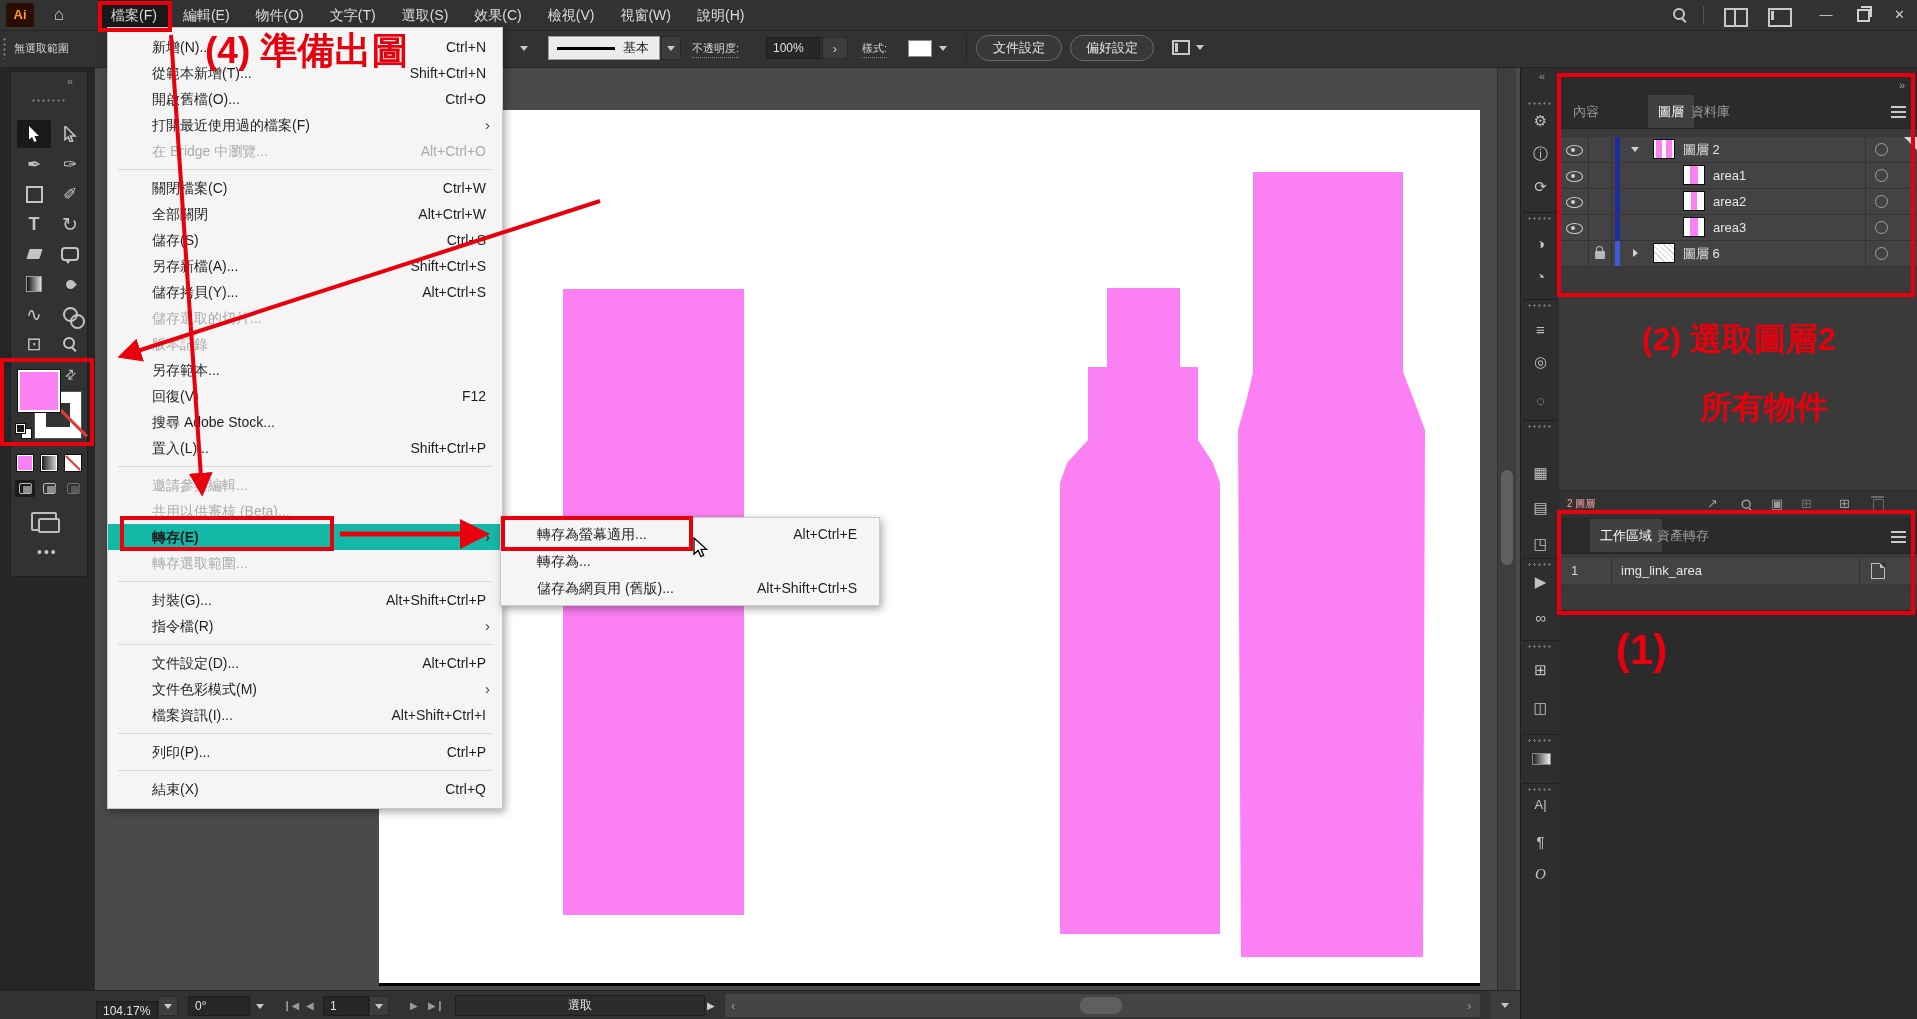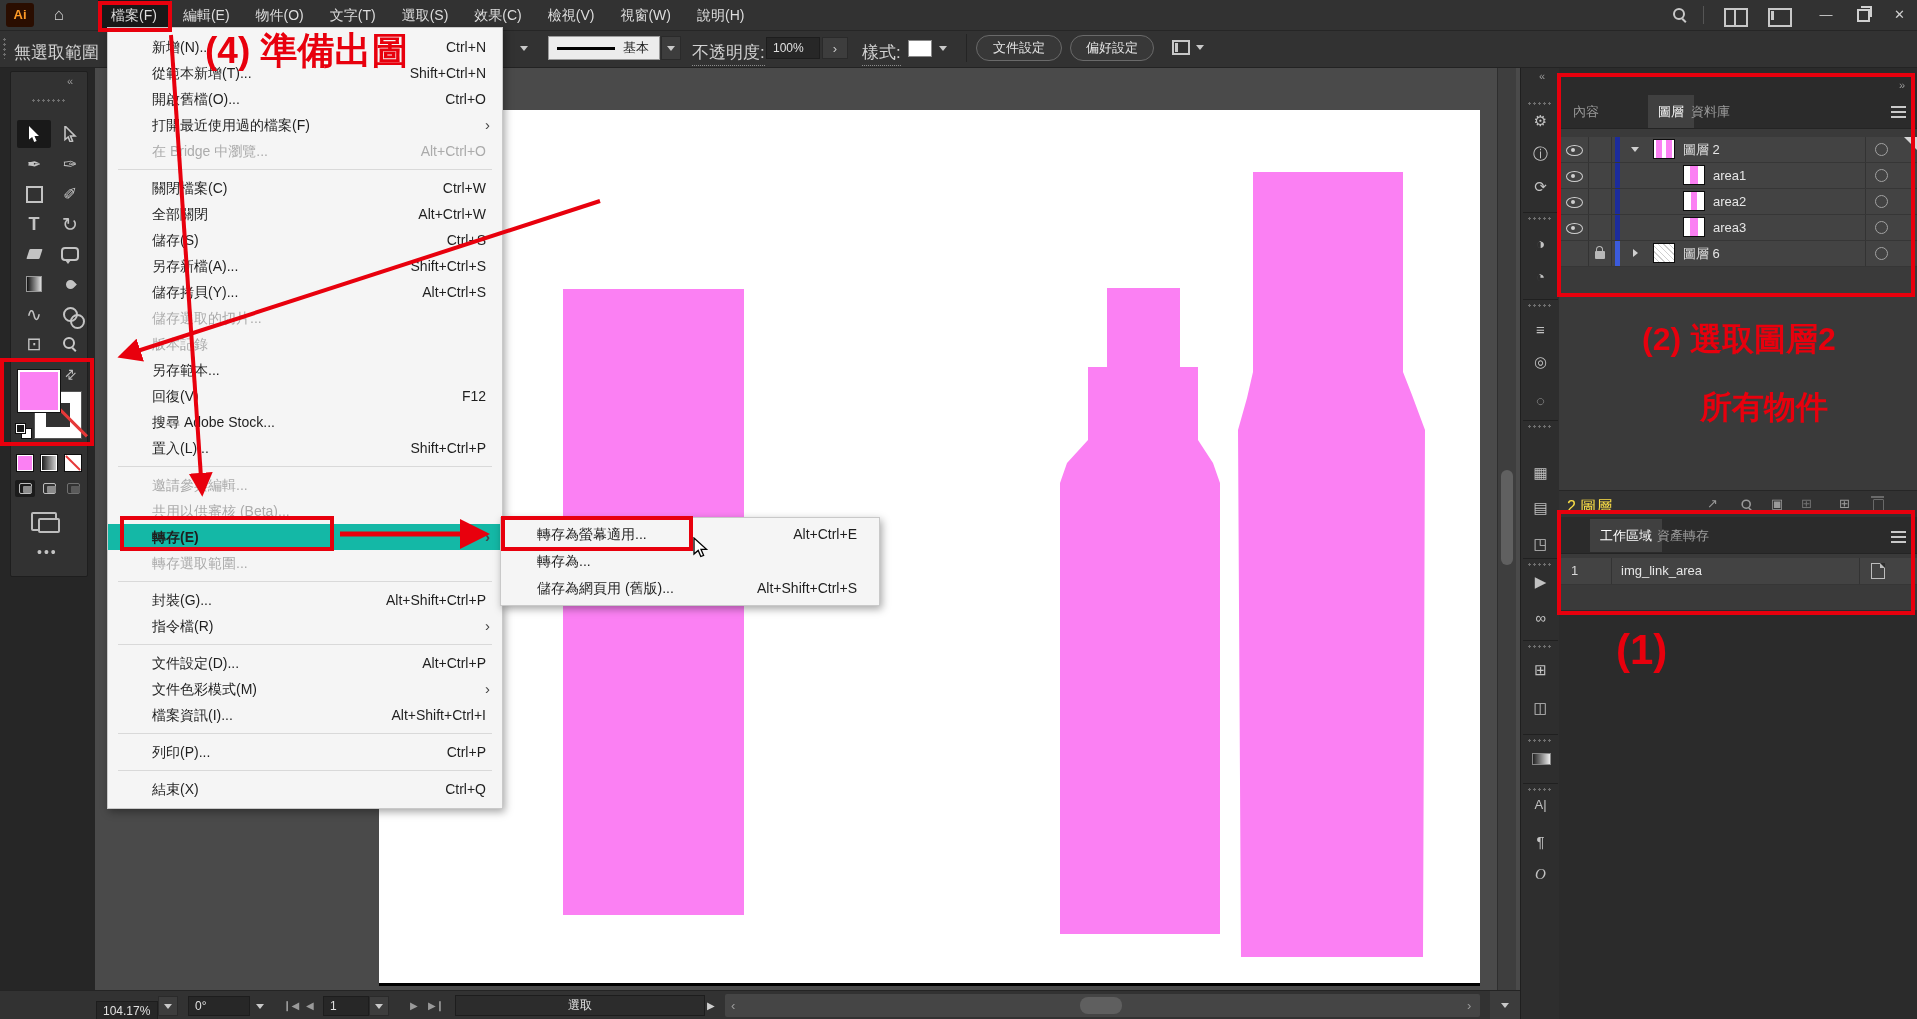--- a/index.html
+++ b/index.html
@@ -20,21 +20,21 @@
   .winbtn{position:absolute;top:0;width:36px;height:30px;color:#d0d0d0;text-align:center;line-height:30px;font-size:13px;}
   .ic2rect{position:absolute;width:20px;height:15px;border:2px solid #c8c8c8;}
   .ic2rect::before{content:"";position:absolute;left:8px;top:0;width:2px;height:100%;background:#c8c8c8;}
   .icwksp{position:absolute;width:20px;height:15px;border:2px solid #c8c8c8;}
   .icwksp::before{content:"";position:absolute;left:1px;top:1px;width:3px;height:9px;background:#c8c8c8;}
   .icrestore{position:absolute;left:11px;top:9px;width:9px;height:9px;border:2px solid #d0d0d0;}
   .icrestore::before{content:"";position:absolute;left:2px;top:-5px;width:9px;height:9px;border:2px solid #d0d0d0;border-bottom:none;border-left:none;}
   
   #controlbar{position:absolute;left:0;top:30px;width:1917px;height:37px;background:#323232;border-bottom:1px solid #232323;z-index:5;}
   .dotsv{position:absolute;width:3px;height:22px;background-image:radial-gradient(circle,#6f6f6f 1px,transparent 1.2px);background-size:3px 5px;}
-  .cblabel{font-size:17px;color:#d2d2d2;position:absolute;white-space:nowrap;}
+  .cblabel{font-size:11px;color:#d2d2d2;position:absolute;white-space:nowrap;}
   .dotted{border-bottom:1px dotted #8a8a8a;padding-bottom:1px;}
   .darkfield{position:absolute;background:#272727;border:1px solid #1d1d1d;color:#e0e0e0;font-size:12px;
              display:flex;align-items:center;padding:0 6px;box-sizing:border-box;}
   .cbbtn{position:absolute;border:1px solid #6a6a6a;border-radius:13px;color:#e4e4e4;font-size:13px;
          display:flex;align-items:center;justify-content:center;box-sizing:border-box;background:#383838;}
   .chv{display:inline-block;width:0;height:0;border-left:4px solid transparent;border-right:4px solid transparent;border-top:5px solid #c9c9c9;}
   .chvbox{position:absolute;display:flex;align-items:center;justify-content:center;background:#3d3d3d;border:1px solid #2a2a2a;box-sizing:border-box;}
   .strokefield{position:absolute;background:#ececec;border:1px solid #9a9a9a;display:flex;align-items:center;box-sizing:border-box;color:#1d1d1d;font-size:13px;}
   .strokeline{display:inline-block;width:58px;height:3px;background:#000;margin:0 8px 0 8px;}
   .whsw{position:absolute;background:#fff;border:1px solid #888;box-sizing:border-box;}
@@ -90,21 +90,21 @@
   .eye::after{content:"";position:absolute;left:4px;top:1.5px;width:4px;height:4px;background:#cfcfcf;border-radius:50%;}
   .lockic{position:absolute;width:10px;height:8px;background:#b8b8b8;border-radius:1px;}
   .lockic::before{content:"";position:absolute;left:1px;top:-5px;width:5px;height:4px;border:1.5px solid #b8b8b8;border-bottom:none;border-radius:4px 4px 0 0;}
   .bluebar{position:absolute;top:0;width:5px;height:25px;}
   .chevd{position:absolute;width:0;height:0;border-left:4px solid transparent;border-right:4px solid transparent;border-top:5px solid #d0d0d0;}
   .chevr{position:absolute;width:0;height:0;border-top:4px solid transparent;border-bottom:4px solid transparent;border-left:5px solid #d0d0d0;}
   .thumb{position:absolute;top:2px;width:22px;height:20px;background:#fff;border:1px solid #0c0c0c;box-sizing:border-box;}
   .lname{position:absolute;top:0;height:25px;line-height:25px;font-size:13px;color:#e6e6e6;white-space:nowrap;}
   .targ{position:absolute;top:6px;width:11px;height:11px;border:1px solid #a2a2a2;border-radius:50%;}
   .seltri{position:absolute;right:0;top:0;width:0;height:0;border-top:13px solid #d6d6d6;border-left:13px solid transparent;}
-  .pbottom{position:absolute;font-size:16px;color:#fde047;}
+  .pbottom{position:absolute;font-size:10px;color:#fca5a5;}
   .micon{position:absolute;color:#9a9a9a;font-size:13px;}
   .trash{position:relative;width:9px;height:11px;border:1.5px solid #8f8f8f;border-radius:1px;}
   .trash::before{content:"";position:absolute;left:-3px;top:-4px;width:13px;height:2px;background:#8f8f8f;}
   .pageic{position:relative;width:12px;height:14px;border:1.5px solid #bdbdbd;}
   .pageic::before{content:"";position:absolute;right:-1px;top:-1px;border-top:5px solid #2b2b2b;border-left:5px solid #bdbdbd;}
   
   #filemenu{position:absolute;left:107px;top:27px;width:396px;background:#f5f5f5;border:1px solid #c9c9c9;
             box-shadow:2px 3px 8px rgba(0,0,0,.35);z-index:50;padding:6px 0;box-sizing:border-box;}
   .fmi{position:relative;height:26px;line-height:26px;display:flex;justify-content:space-between;padding:0 16px 0 44px;font-size:14px;color:#1f1f1f;}
   .fmi .sc{color:#1f1f1f;}

